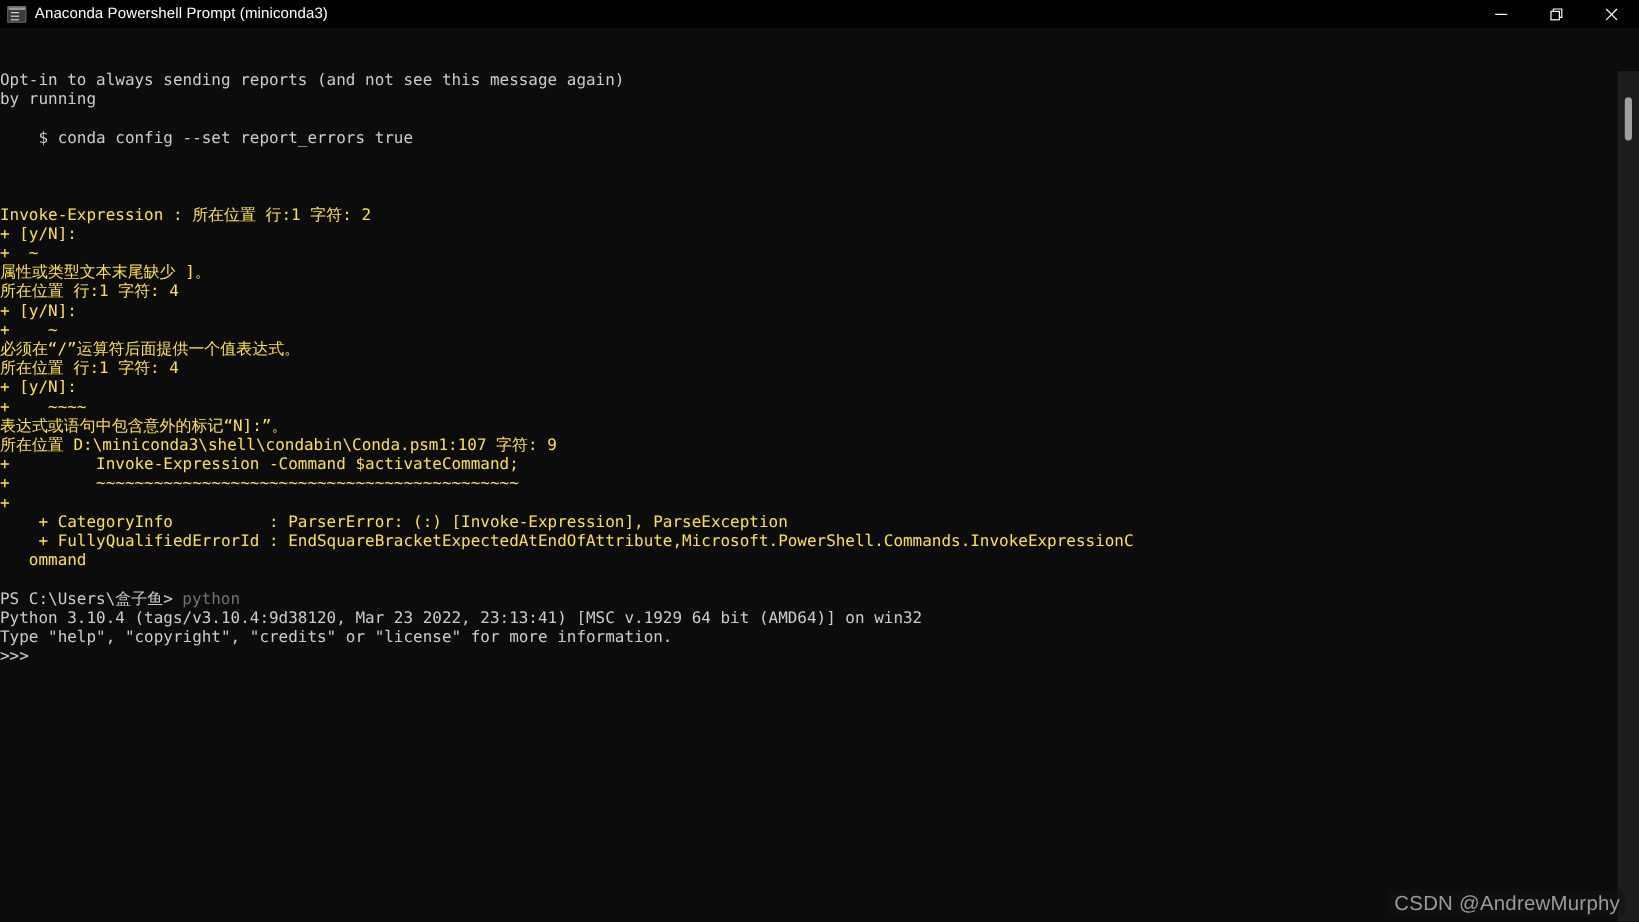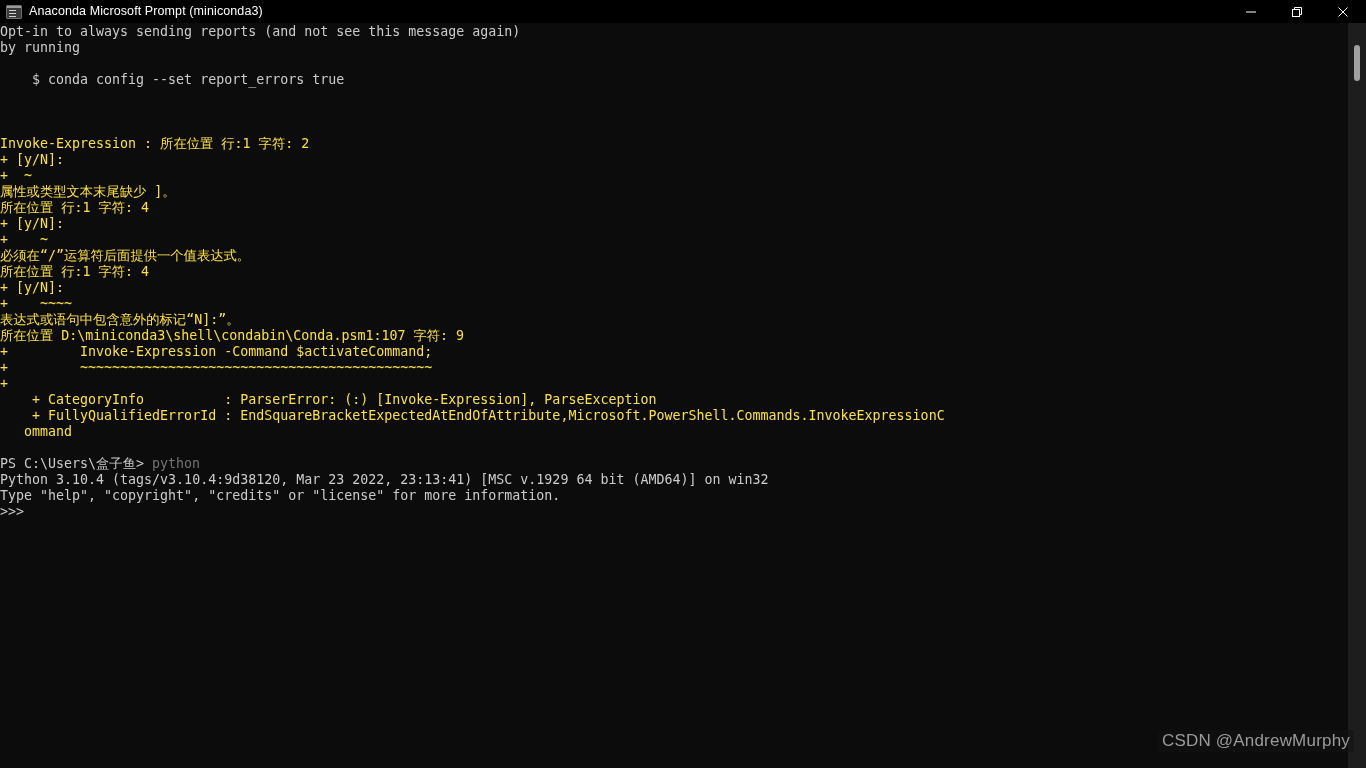--- a/index.html
+++ b/index.html
@@ -81,20 +81,21 @@
     background: transparent;
   }
   .win-btn svg { display: block; }
 
   
   #terminal-wrap {
     position: relative;
     flex: 1;
     background: #0c0c0c;
     overflow: hidden;
+    margin-top: 36px;
   }
   #terminal {
     position: absolute;
     left: 0;
     top: 0;
     right: 18px;
     bottom: 0;
     padding: 0;
     overflow: hidden;
   }
@@ -133,39 +134,39 @@
     width: 6px;
     height: 36px;
     background: #a0a0a0;
     border-radius: 3px;
   }
 
   
   #watermark {
     position: absolute;
     right: 12px;
-    bottom: 16px;
+    bottom: 4px;
     color: #9a9a9a;
     font-family: "Liberation Sans", sans-serif;
     font-size: 17px;
     letter-spacing: 0.2px;
     z-index: 4;
     background: rgba(18,18,18,0.55);
     padding: 1px 4px;
   }
 </style>
 </head>
 <body>
 
 <div id="window">
 
   <div id="titlebar">
     <div id="title-left">
       <span class="console-icon"></span>
-      <span id="title-text">Anaconda Microsoft Prompt (miniconda3)</span>
+      <span id="title-text">Anaconda Powershell Prompt (miniconda3)</span>
     </div>
     <div id="window-controls">
       <div class="win-btn">
         <svg width="12" height="12" viewBox="0 0 12 12">
           <line x1="1" y1="6" x2="11" y2="6" stroke="#ffffff" stroke-width="1"></line>
         </svg>
       </div>
       <div class="win-btn">
         <svg width="12" height="12" viewBox="0 0 12 12">
           <rect x="1.5" y="3.5" width="7" height="7" fill="none" stroke="#ffffff" stroke-width="1"></rect>

